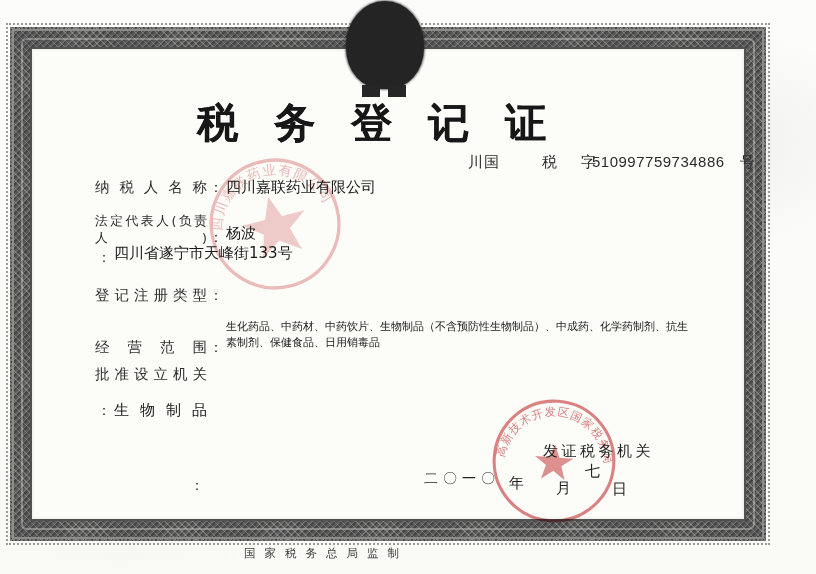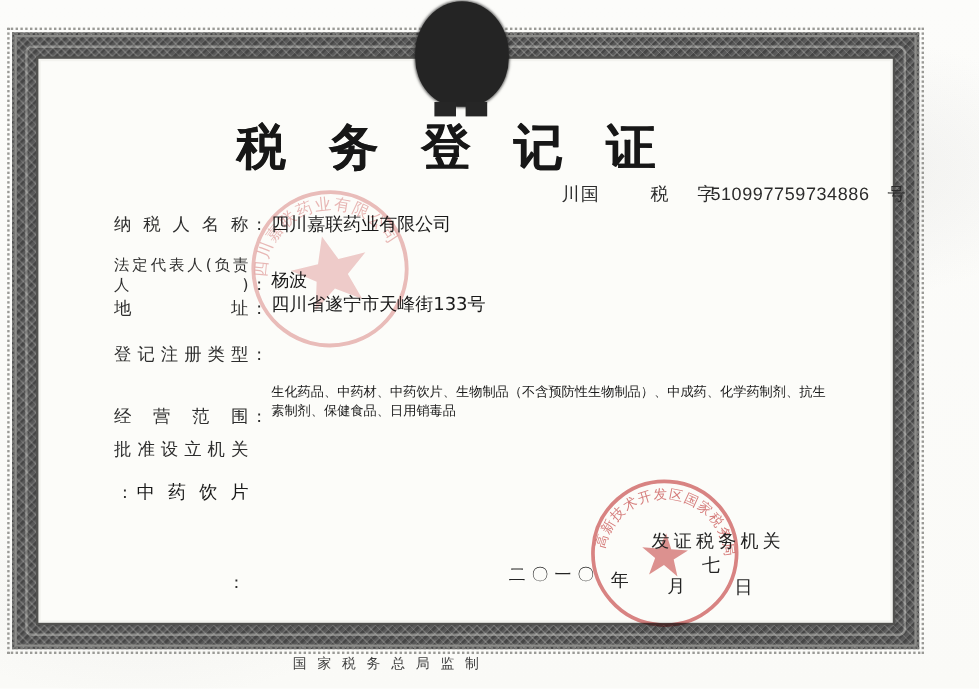--- a/index.html
+++ b/index.html
@@ -144,21 +144,20 @@
       <span class="value value--inline">四川嘉联药业有限公司</span>
     </div>
 
     <div class="row r2">
       <span class="label label--long">法定代表人(负责人)</span>
       <span class="colon">：</span>
       <span class="value">杨波</span>
     </div>
 
     <div class="row r3">
-      <span class="label">地址</span>
       <span class="colon">：</span>
       <span class="value">四川省遂宁市天峰街133号</span>
     </div>
 
     <div class="row r4">
       <span class="label">登记注册类型</span>
       <span class="colon">：</span>
     </div>
 
     <div class="row r5">
@@ -167,21 +166,21 @@
       <span class="value value--small">生化药品、中药材、中药饮片、生物制品（不含预防性生物制品）、中成药、化学药制剂、抗生素制剂、保健食品、日用销毒品</span>
     </div>
 
     <div class="row r6">
       <span class="label">批准设立机关</span>
       <span class="colon">：</span>
     </div>
 
     <div class="row r7">
       <span class="colon">：</span>
-      <span class="value value--spread">中药饮片</span>
+      <span class="value value--spread">生物制品</span>
     </div>
 
   </div>
 
   <div class="issuer">发证税务机关</div>
   <div class="dateline">
     <span class="d-year">二〇一〇</span>
     <span class="d-yunit">年</span>
     <span class="d-munit">月</span>
     <span class="d-day">七</span>

